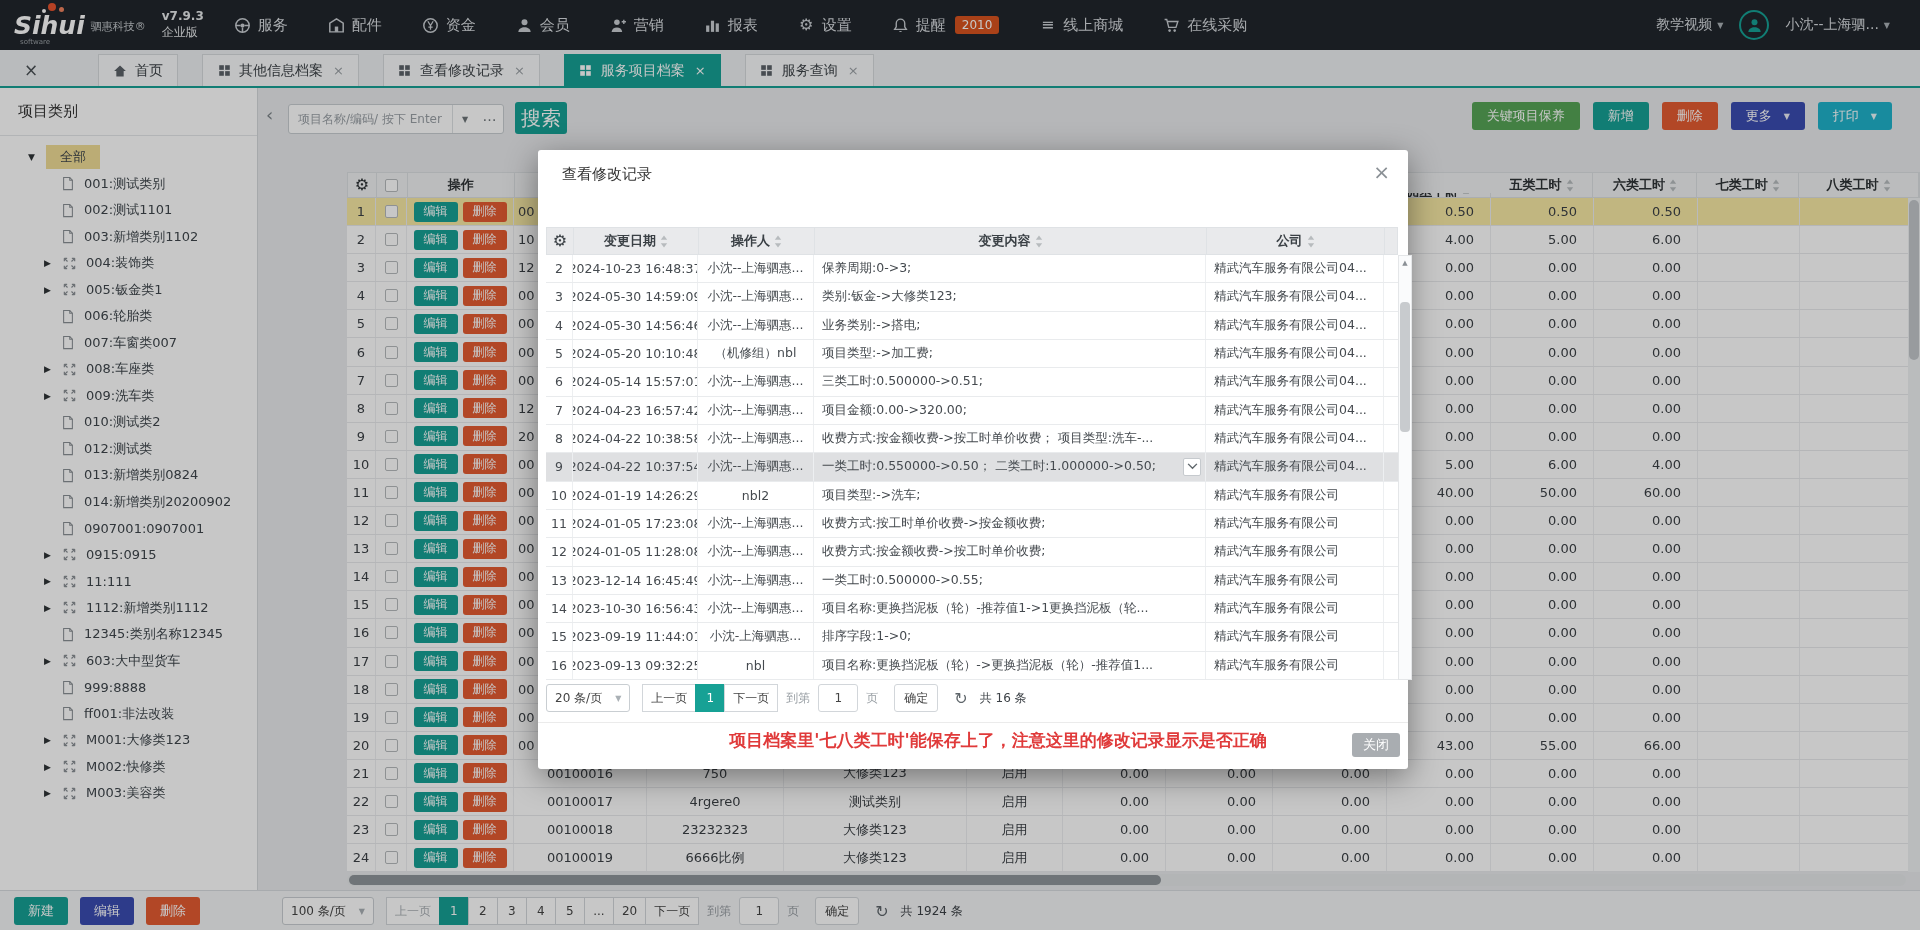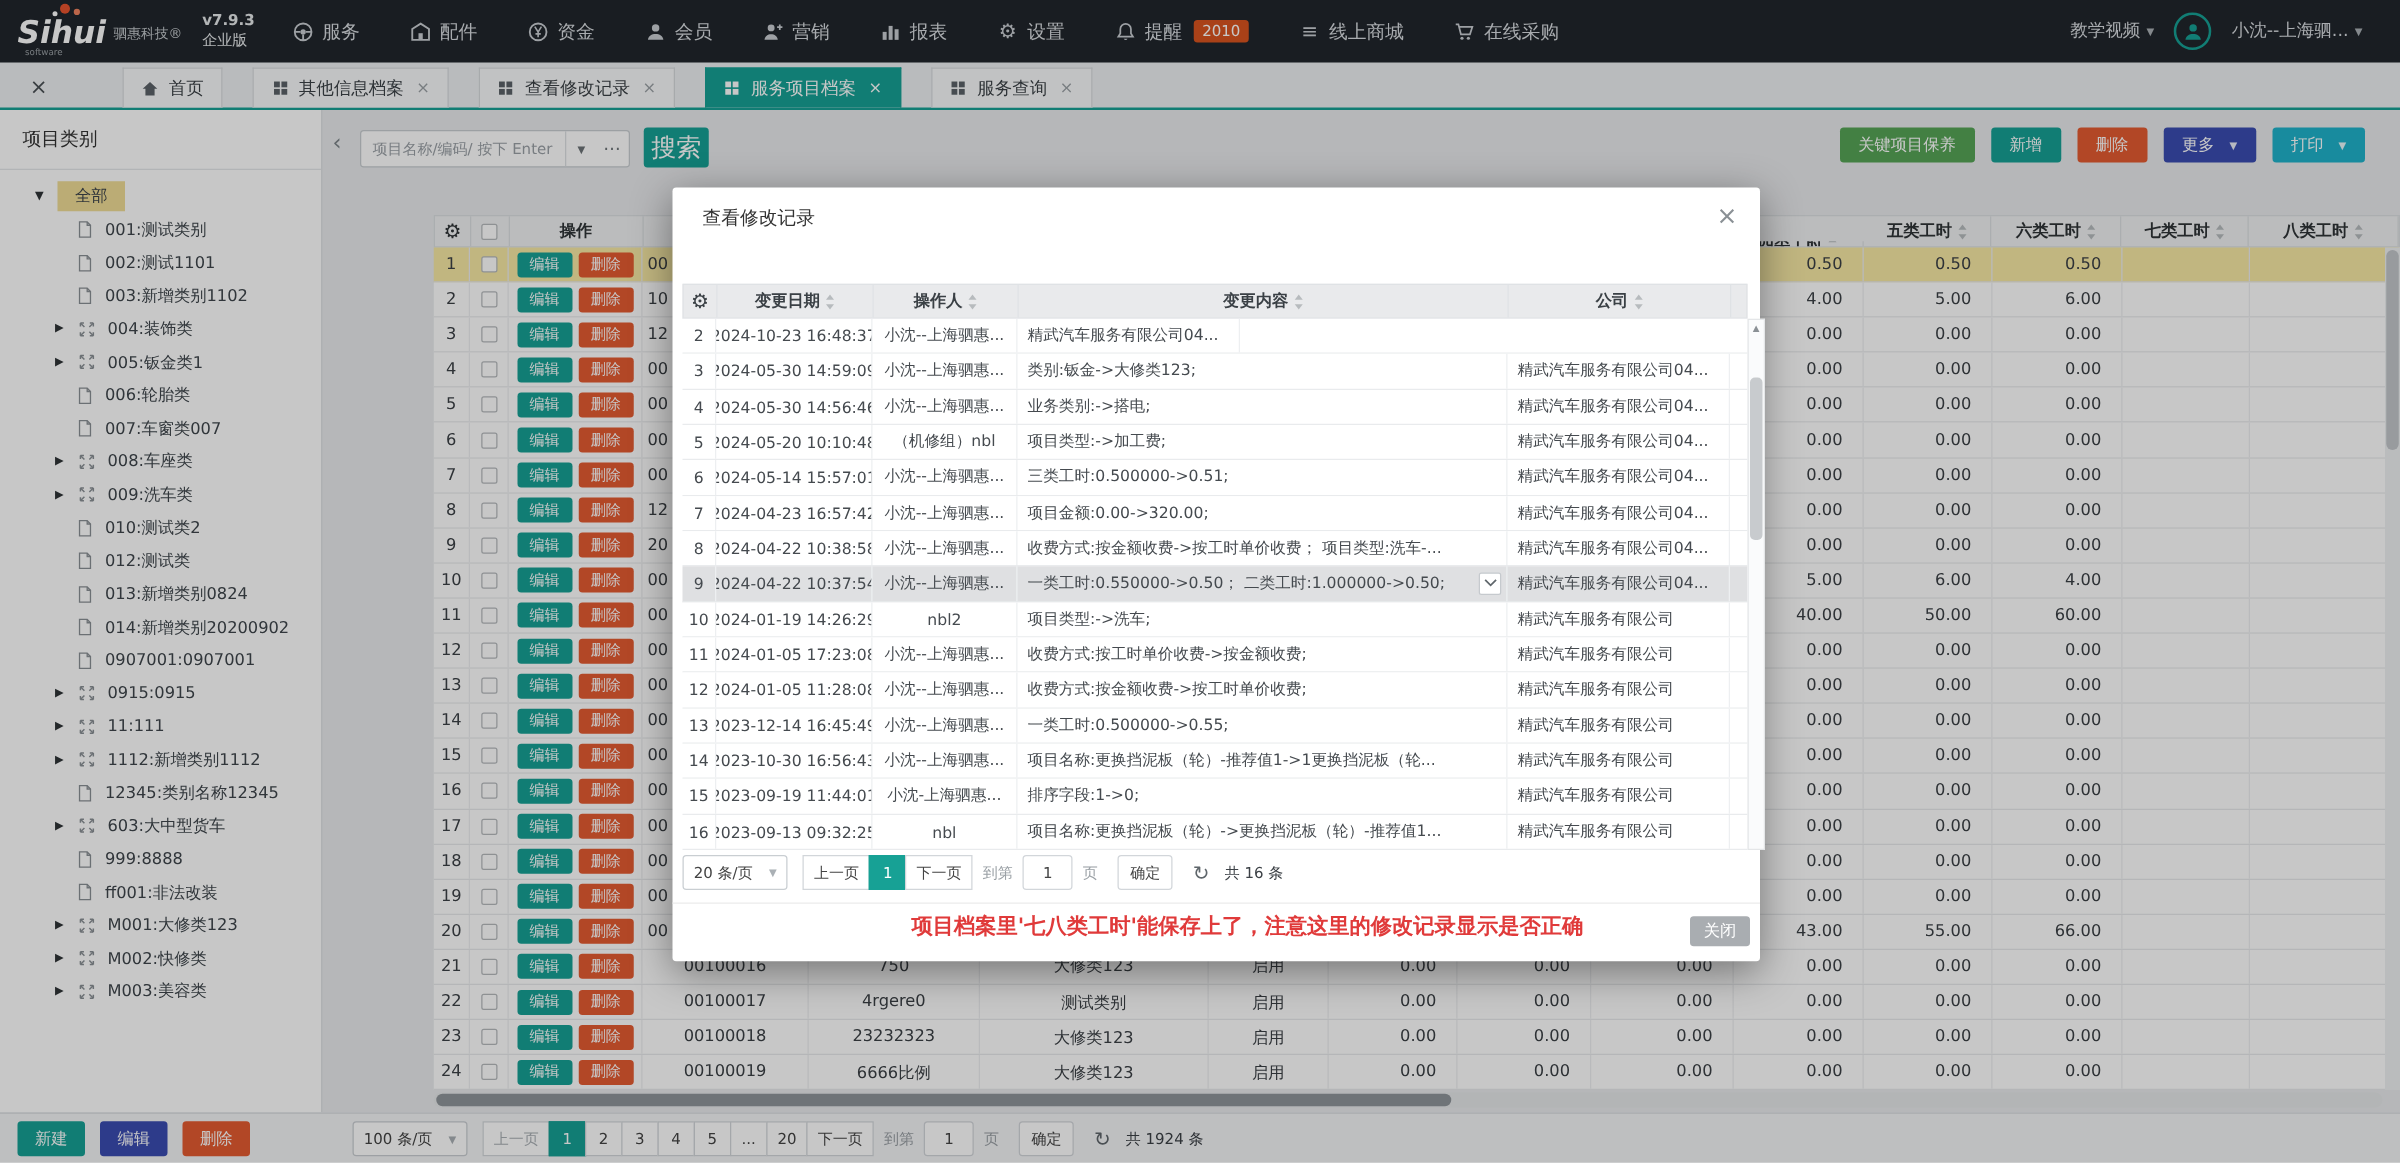--- a/index.html
+++ b/index.html
@@ -1355,20 +1355,21 @@
               <path d="M4 12.5L.8 8.3h6.4z" fill="currentColor"></path>
             </svg>
           </span>
         </div>
       </div>
     <div id="m-tbody">
         <div class="m-trow">
           <div class="m-td center" style="width: 27px;">2</div>
           <div class="m-td center" style="width: 125px;">2024-10-23 16:48:37</div>
           <div class="m-td center" style="width: 116px;">小沈--上海驷惠...</div>
+          <div class="m-td" style="width: 392px;">保养周期:0-&gt;3;</div>
           <div class="m-td" style="width: 178px;">精武汽车服务有限公司04...</div>
         </div>
         <div class="m-trow">
           <div class="m-td center" style="width: 27px;">3</div>
           <div class="m-td center" style="width: 125px;">2024-05-30 14:59:09</div>
           <div class="m-td center" style="width: 116px;">小沈--上海驷惠...</div>
           <div class="m-td" style="width: 392px;">类别:钣金-&gt;大修类123;</div>
           <div class="m-td" style="width: 178px;">精武汽车服务有限公司04...</div>
         </div>
         <div class="m-trow">

